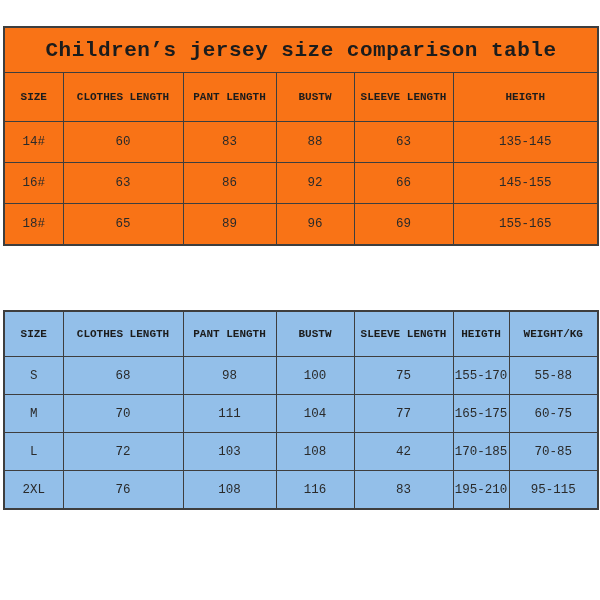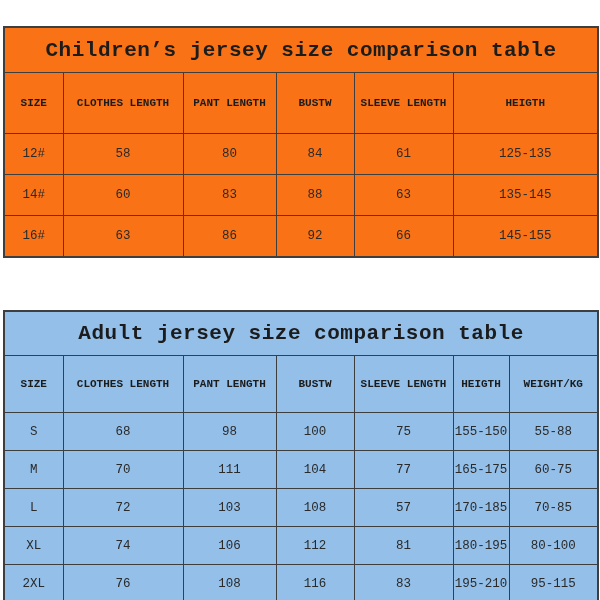--- a/index.html
+++ b/index.html
@@ -45,21 +45,21 @@
   }
   .children th.table-title { height: 42px; }
   .adult    th.table-title { height: 41px; }
 
   tr.header-row th {
     font-size: 11px;
     font-weight: 700;
     color: #1c1c1c;
     text-align: center;
     vertical-align: middle;
-    padding: 10px 1px;
+    padding: 4px 1px;
     letter-spacing: 0px;
   }
   .children tr.header-row th { height: 40px; }
   .adult    tr.header-row th { height: 36px; }
 
   tbody td {
     font-size: 12.5px;
     font-weight: 400;
     color: #2a2a2a;
     text-align: center;
@@ -91,106 +91,94 @@
           <th>SIZE</th>
           <th>CLOTHES LENGTH</th>
           <th>PANT LENGTH</th>
           <th>BUSTW</th>
           <th>SLEEVE LENGTH</th>
           <th>HEIGTH</th>
         </tr>
     </thead>
     <tbody>
         <tr>
-          <td>12#</td>
-          <td>58</td>
-          <td>80</td>
-          <td>84</td>
-          <td>61</td>
-          <td>125-135</td>
-        </tr>
-        <tr>
           <td>14#</td>
           <td>60</td>
           <td>83</td>
           <td>88</td>
           <td>63</td>
           <td>135-145</td>
         </tr>
         <tr>
           <td>16#</td>
           <td>63</td>
           <td>86</td>
           <td>92</td>
           <td>66</td>
           <td>145-155</td>
         </tr>
+        <tr>
+          <td>18#</td>
+          <td>65</td>
+          <td>89</td>
+          <td>96</td>
+          <td>69</td>
+          <td>155-165</td>
+        </tr>
       </tbody>
   </table>
 
   <table class="size-table adult">
     <colgroup>
       <col style="width:59px">
         <col style="width:120px">
         <col style="width:93px">
       <col style="width:78px">
         <col style="width:99px">
         <col style="width:56px">
       <col style="width:89px">
     </colgroup>
     <thead>
-      <tr>
-        <th colspan="7" class="table-title">Adult jersey size comparison table</th>
-      </tr>
       <tr class="header-row">
           <th>SIZE</th>
           <th>CLOTHES LENGTH</th>
           <th>PANT LENGTH</th>
           <th>BUSTW</th>
           <th>SLEEVE LENGTH</th>
           <th>HEIGTH</th>
           <th>WEIGHT/KG</th>
         </tr>
     </thead>
     <tbody>
         <tr>
           <td>S</td>
           <td>68</td>
           <td>98</td>
           <td>100</td>
           <td>75</td>
-          <td>155-150</td>
+          <td>155-170</td>
           <td>55-88</td>
         </tr>
         <tr>
           <td>M</td>
           <td>70</td>
           <td>111</td>
           <td>104</td>
           <td>77</td>
           <td>165-175</td>
           <td>60-75</td>
         </tr>
         <tr>
           <td>L</td>
           <td>72</td>
           <td>103</td>
           <td>108</td>
-          <td>57</td>
+          <td>42</td>
           <td>170-185</td>
           <td>70-85</td>
-        </tr>
-        <tr>
-          <td>XL</td>
-          <td>74</td>
-          <td>106</td>
-          <td>112</td>
-          <td>81</td>
-          <td>180-195</td>
-          <td>80-100</td>
         </tr>
         <tr>
           <td>2XL</td>
           <td>76</td>
           <td>108</td>
           <td>116</td>
           <td>83</td>
           <td>195-210</td>
           <td>95-115</td>
         </tr>

